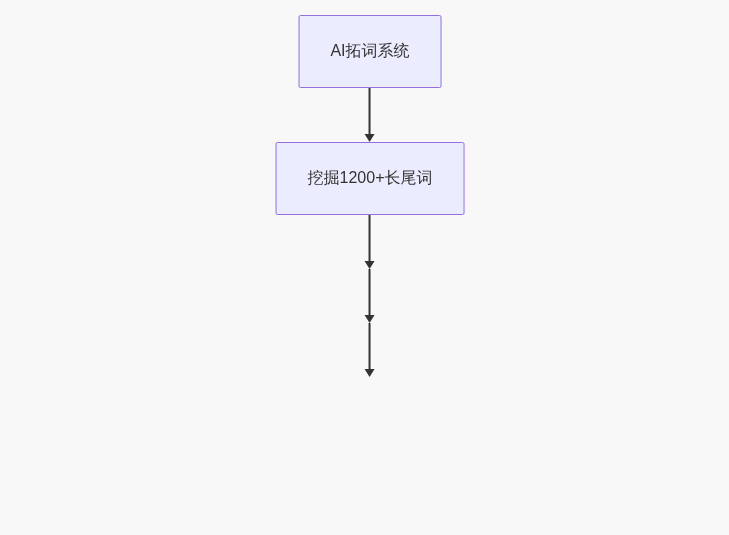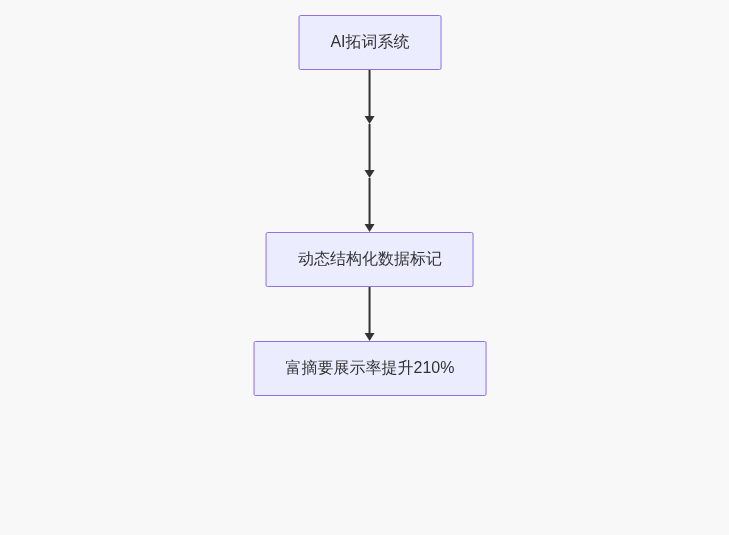--- a/index.html
+++ b/index.html
@@ -25,21 +25,21 @@
     display: flex;
     flex-direction: column;
     align-items: center;
   }
   .flow-node {
     background: var(--node-fill);
     border: 1px solid var(--node-border);
     border-radius: 2px;
     color: var(--text);
     font-size: 16px;
-    height: 55px;
+    height: 73px;
     display: flex;
     align-items: center;
     justify-content: center;
     padding: 0 31px;
     white-space: nowrap;
   }
   .flow-arrow {
     height: 54px;
     width: 12px;
     display: flex;
@@ -66,38 +66,35 @@
 
   <div class="flow-node">
     <span>AI拓词系统</span>
   </div>
 
   <div class="flow-arrow">
     <span class="arrow-line"></span>
     <span class="arrowhead"></span>
   </div>
 
+  <div class="flow-node">
+    <span>挖掘1200+长尾词</span>
+  </div>
 
   <div class="flow-arrow">
     <span class="arrow-line"></span>
     <span class="arrowhead"></span>
   </div>
 
 
   <div class="flow-arrow">
     <span class="arrow-line"></span>
     <span class="arrowhead"></span>
   </div>
 
-  <div class="flow-node">
-    <span>动态结构化数据标记</span>
-  </div>
 
   <div class="flow-arrow">
     <span class="arrow-line"></span>
     <span class="arrowhead"></span>
   </div>
 
-  <div class="flow-node">
-    <span>富摘要展示率提升210%</span>
-  </div>
 
 </div>
 
 </body></html>

